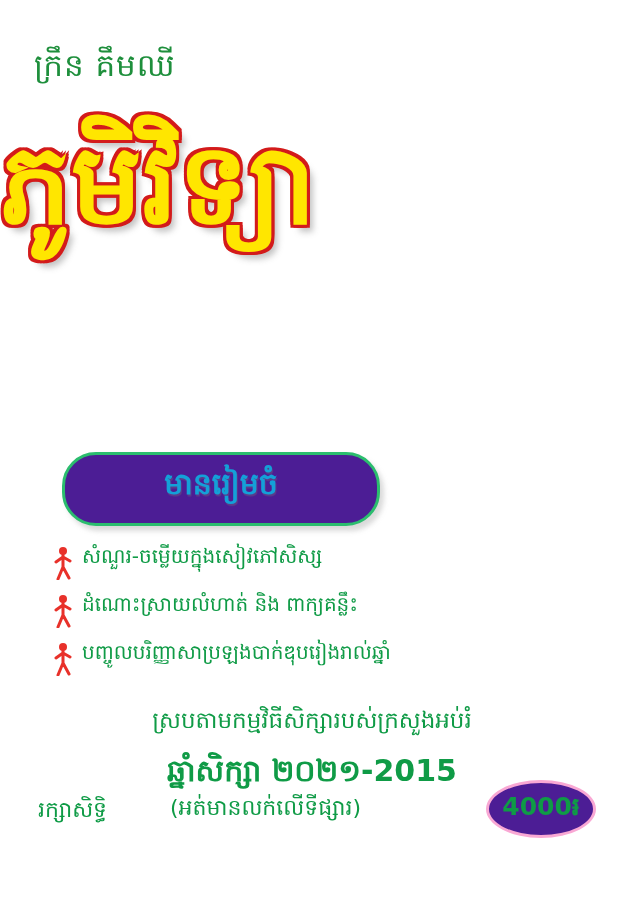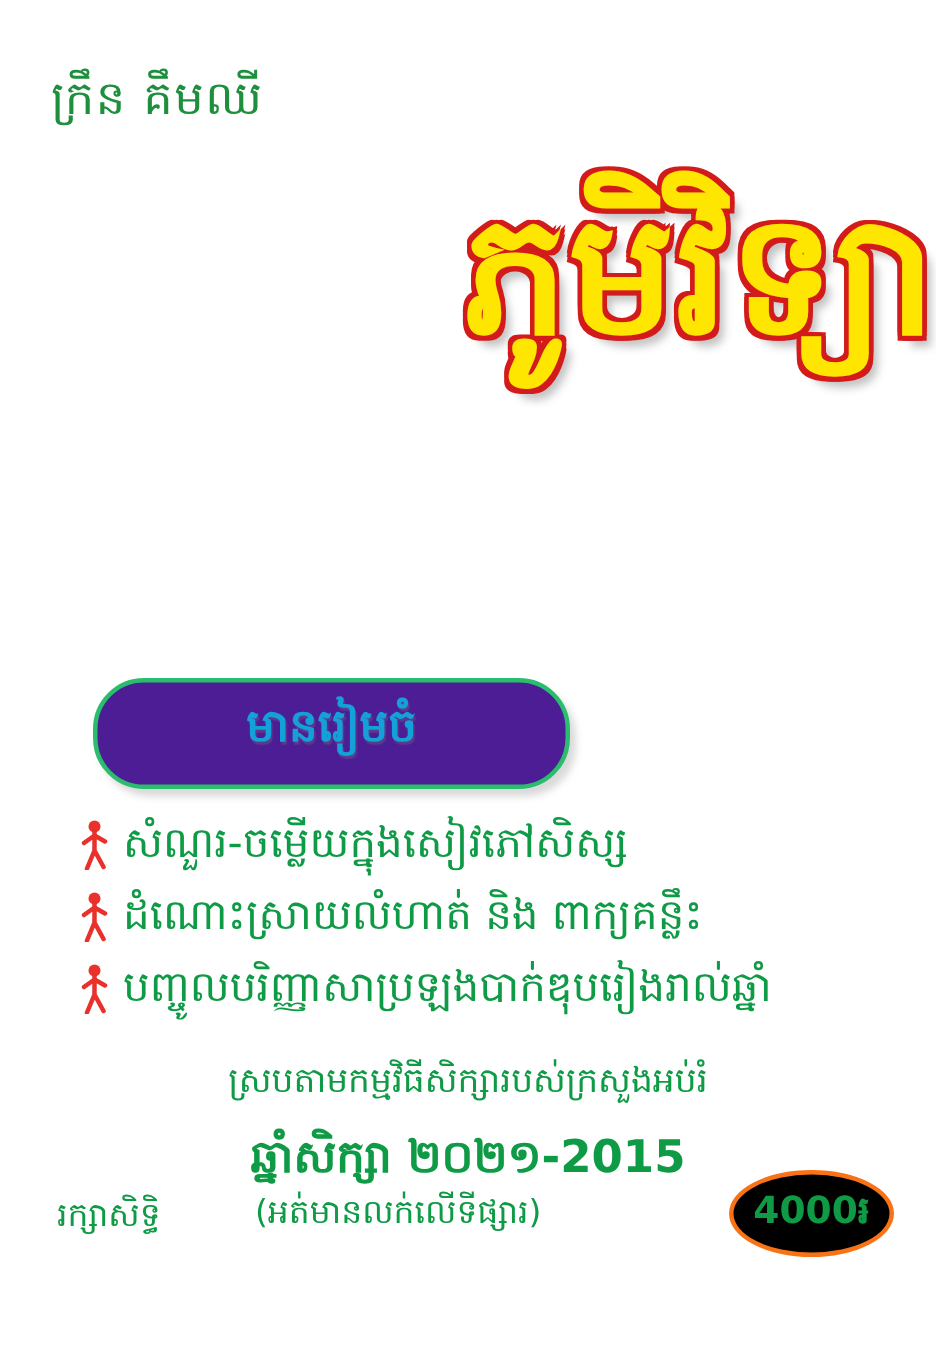--- a/index.html
+++ b/index.html
@@ -33,21 +33,21 @@
     letter-spacing: 1px;
     white-space: nowrap;
   }
 
   
   .main-title {
     position: absolute;
     left: 0;
     right: 0;
     top: 120px;
-    text-align: right;
+    text-align: left;
     font-size: 112px;
     line-height: 1.15;
     font-weight: bold;
     color: #ffe600;
     font-family: "DejaVu Sans", sans-serif;
     text-shadow:
       -3px 0 0 #d31b1b, 3px 0 0 #d31b1b,
       0 -3px 0 #d31b1b, 0 3px 0 #d31b1b,
       -3px -3px 0 #d31b1b, 3px -3px 0 #d31b1b,
       -3px 3px 0 #d31b1b, 3px 3px 0 #d31b1b,
@@ -105,21 +105,21 @@
     margin-bottom: 12px;
   }
   .bullet-icon {
     flex: 0 0 auto;
     width: 22px;
     height: 34px;
     margin-right: 8px;
     margin-top: 2px;
   }
   .toc-text {
-    font-size: 28px;
+    font-size: 20px;
     color: #0f9b46;
     font-family: "DejaVu Sans", sans-serif;
     line-height: 1.25;
     white-space: nowrap;
   }
 
   
   .sub-note {
     position: absolute;
     left: 0;
@@ -163,26 +163,26 @@
     white-space: nowrap;
   }
 
   
   .price-badge {
     position: absolute;
     right: 28px;
     top: 780px;
     width: 104px;
     height: 52px;
-    border: 3px solid #f97316;
+    border: 3px solid #f9a8d4;
     border-radius: 50%;
     display: flex;
     align-items: center;
     justify-content: center;
-    background: #000000;
+    background: #4c1d95;
   }
   .price-badge .price-text {
     font-size: 25px;
     color: #0f9b46;
     font-family: "DejaVu Sans", sans-serif;
     font-weight: bold;
   }
 </style>
 </head>
 <body>

